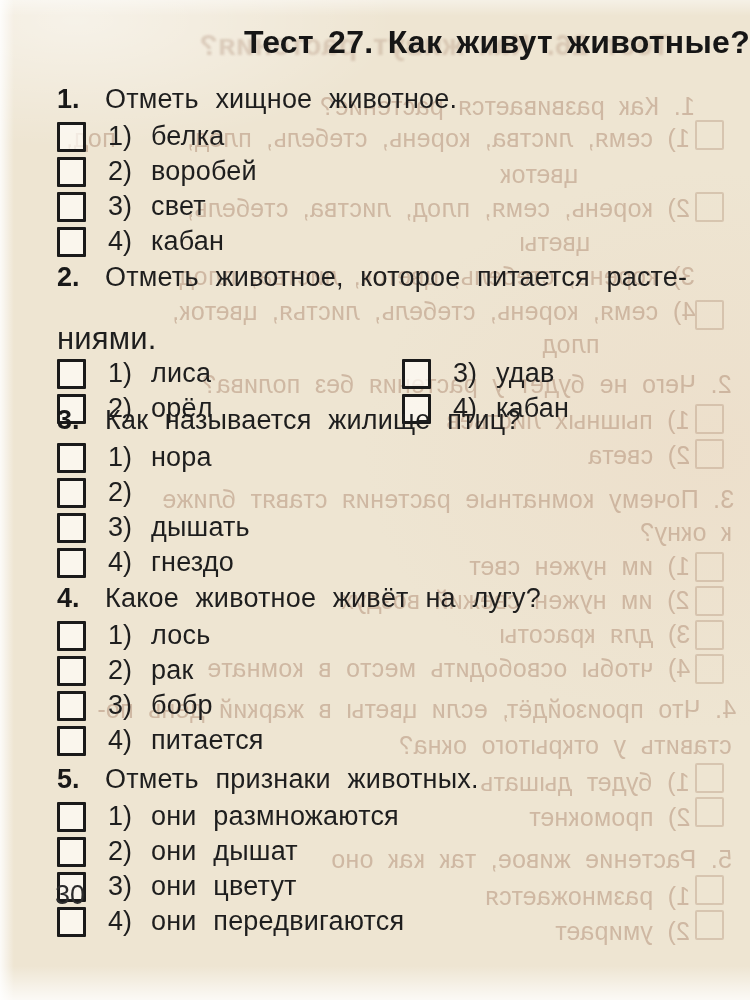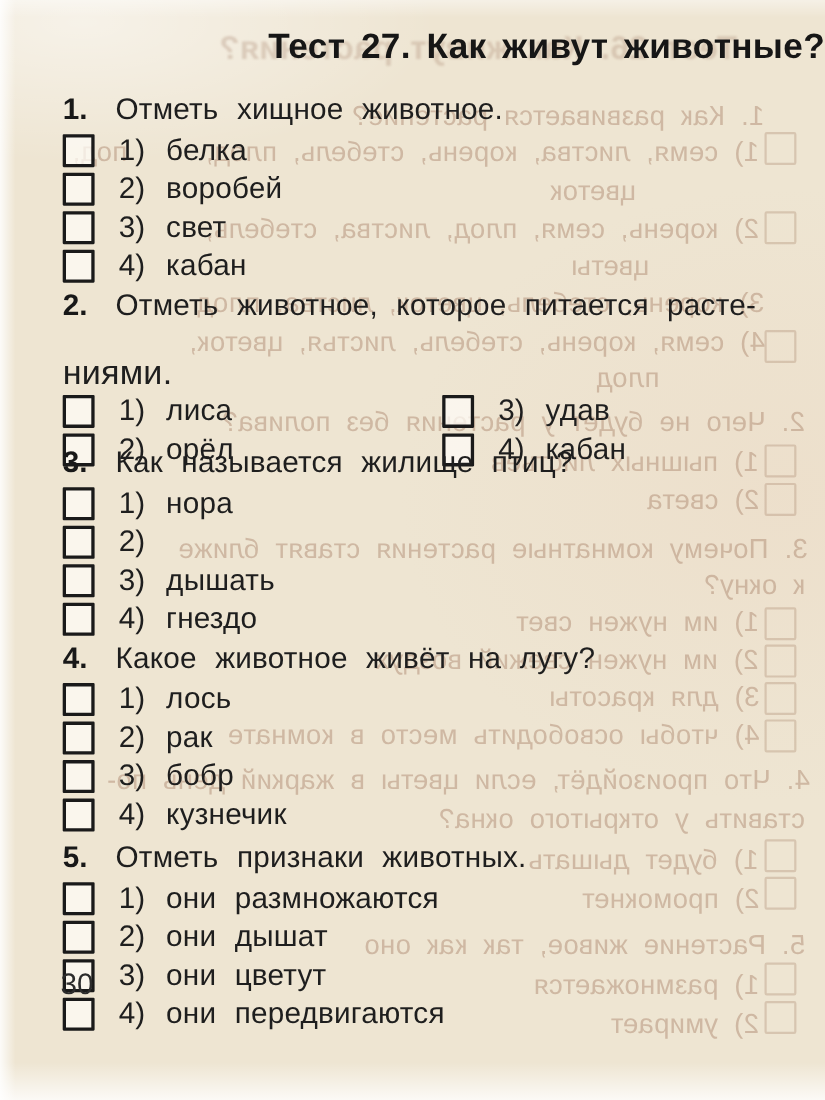--- a/index.html
+++ b/index.html
@@ -200,21 +200,21 @@
         <span class="opt-label">рак</span>
       </div>
       <div class="opt">
         <span class="checkbox"></span>
         <span class="opt-num">3)</span>
         <span class="opt-label">бобр</span>
       </div>
       <div class="opt">
         <span class="checkbox"></span>
         <span class="opt-num">4)</span>
-        <span class="opt-label">кузнечик</span>
+        <span class="opt-label">питается</span>
       </div>
     </section>
 
     <section class="q" style="top:764px">
       <div class="q-head">
         <span class="q-num">5.</span>
         <span class="q-text">Отметь признаки животных.</span>
       </div>
       <div class="opt">
         <span class="checkbox"></span>

